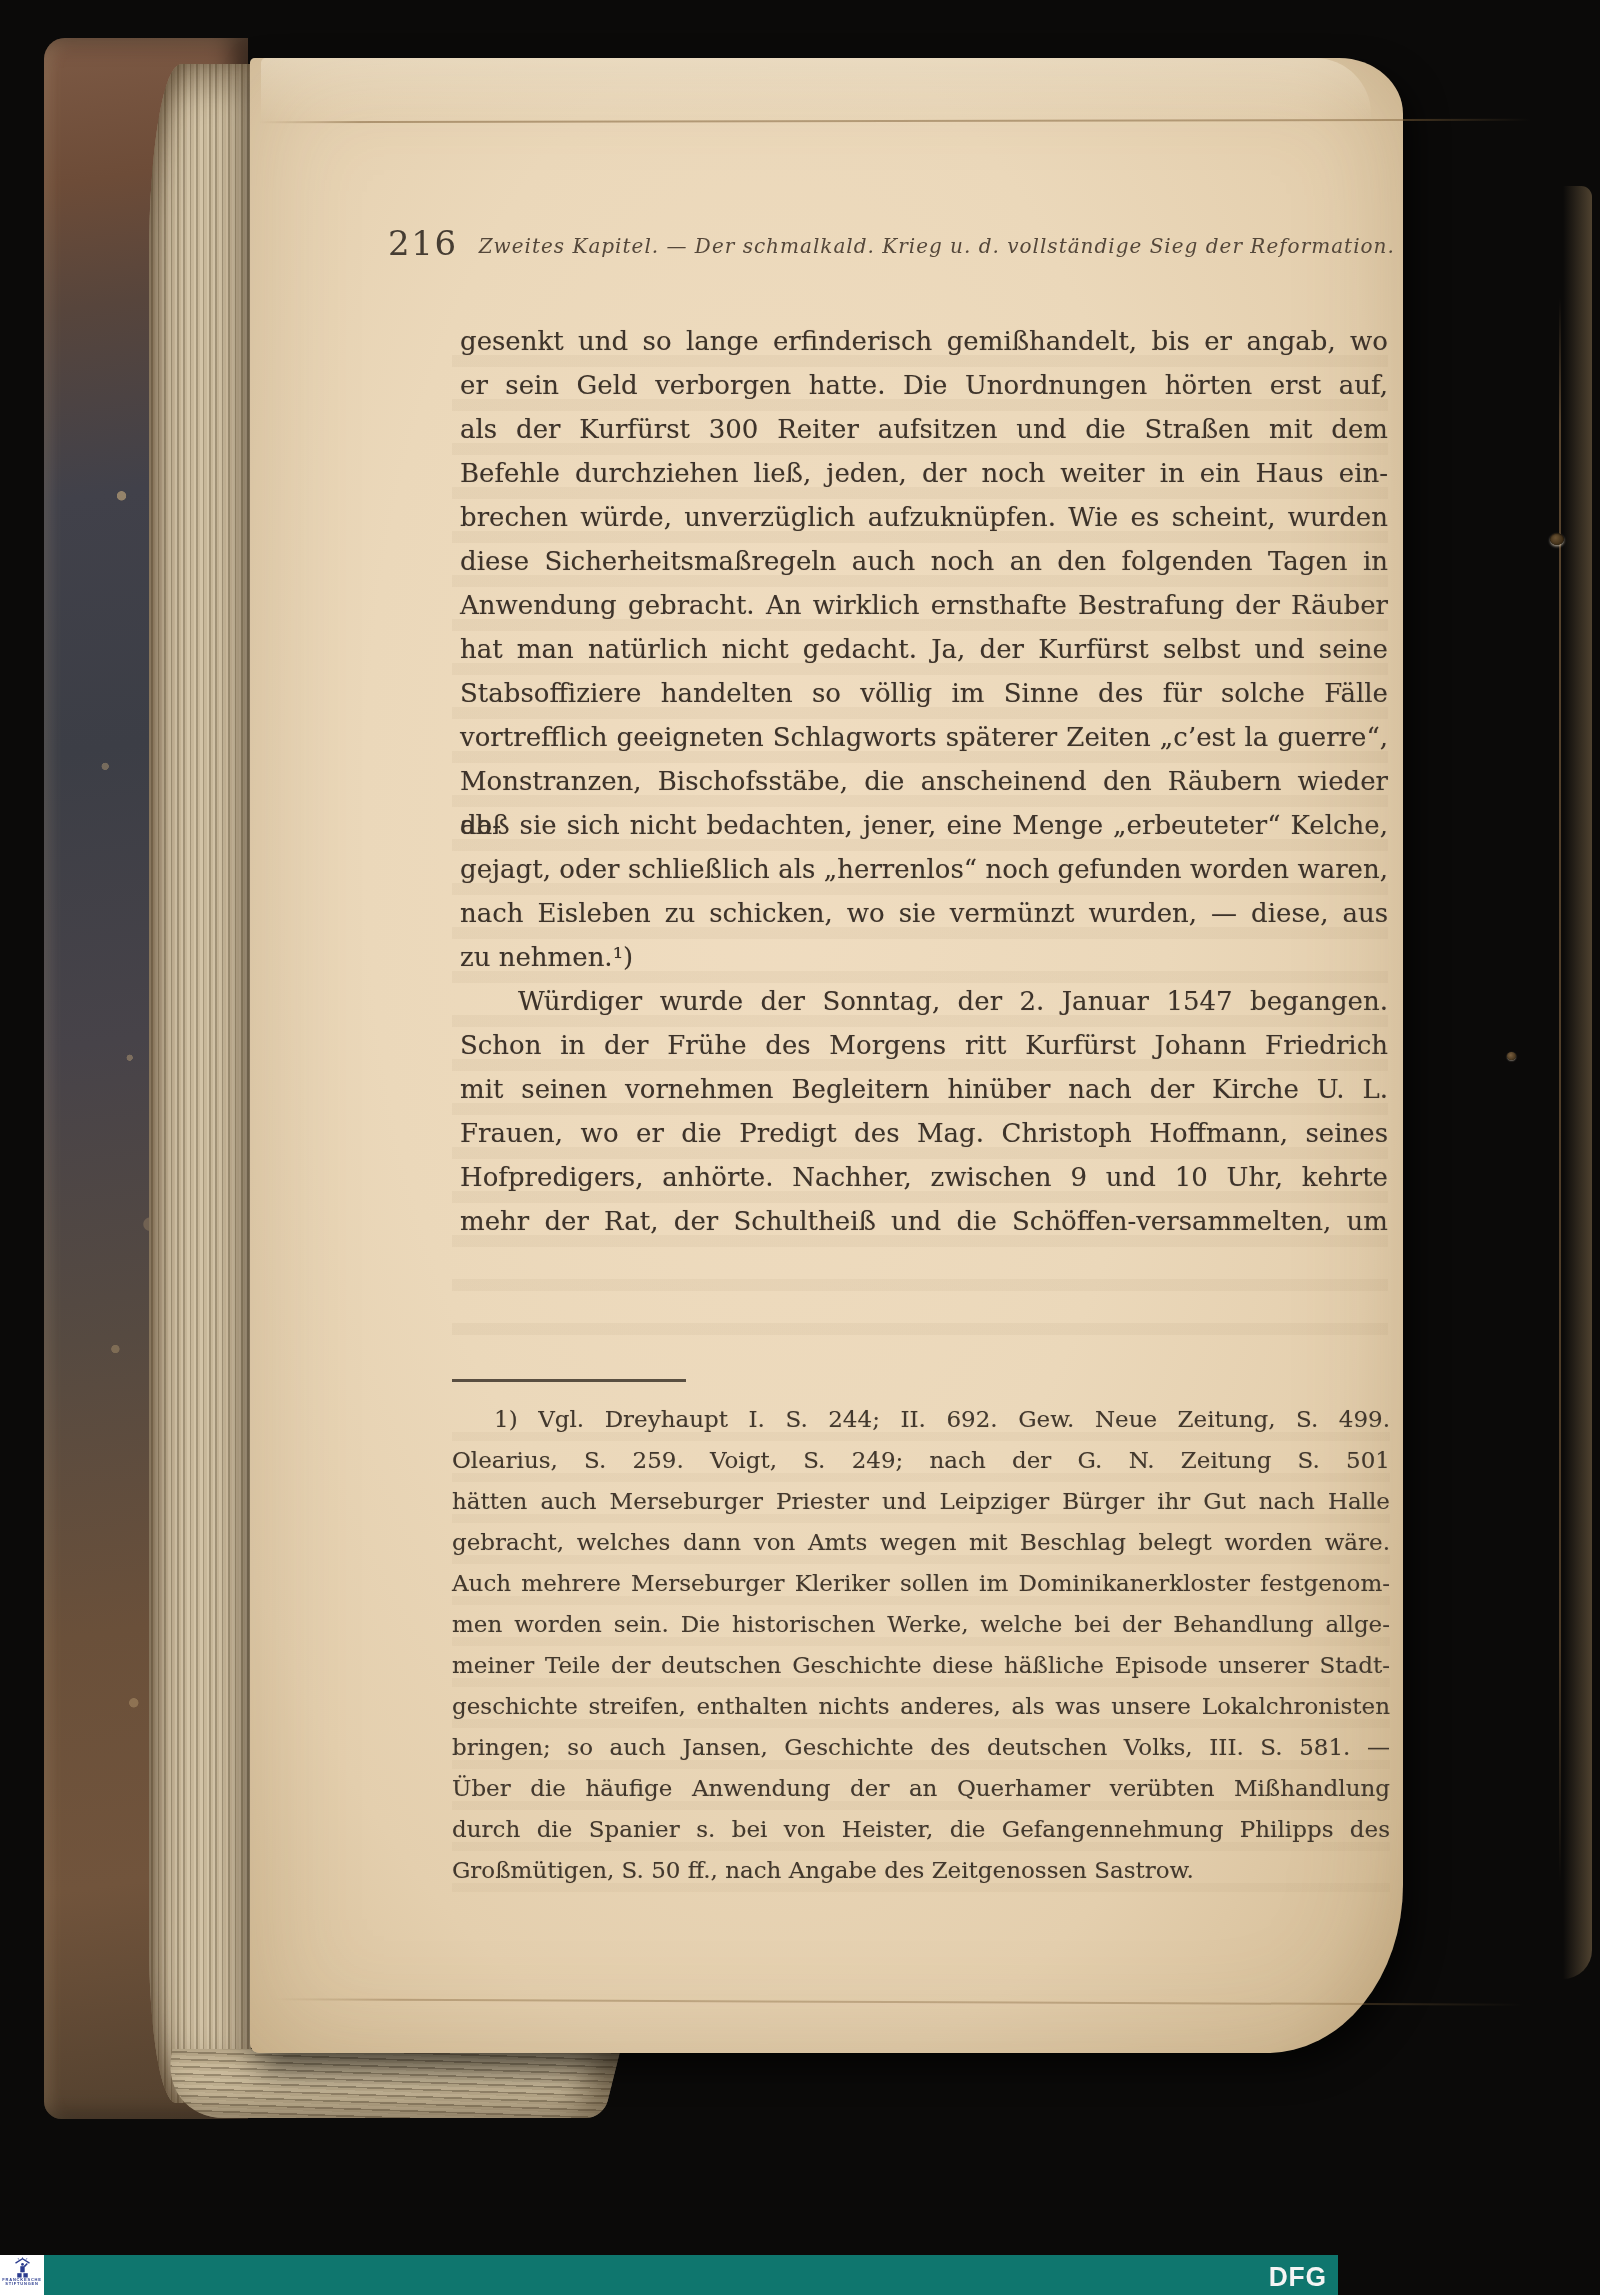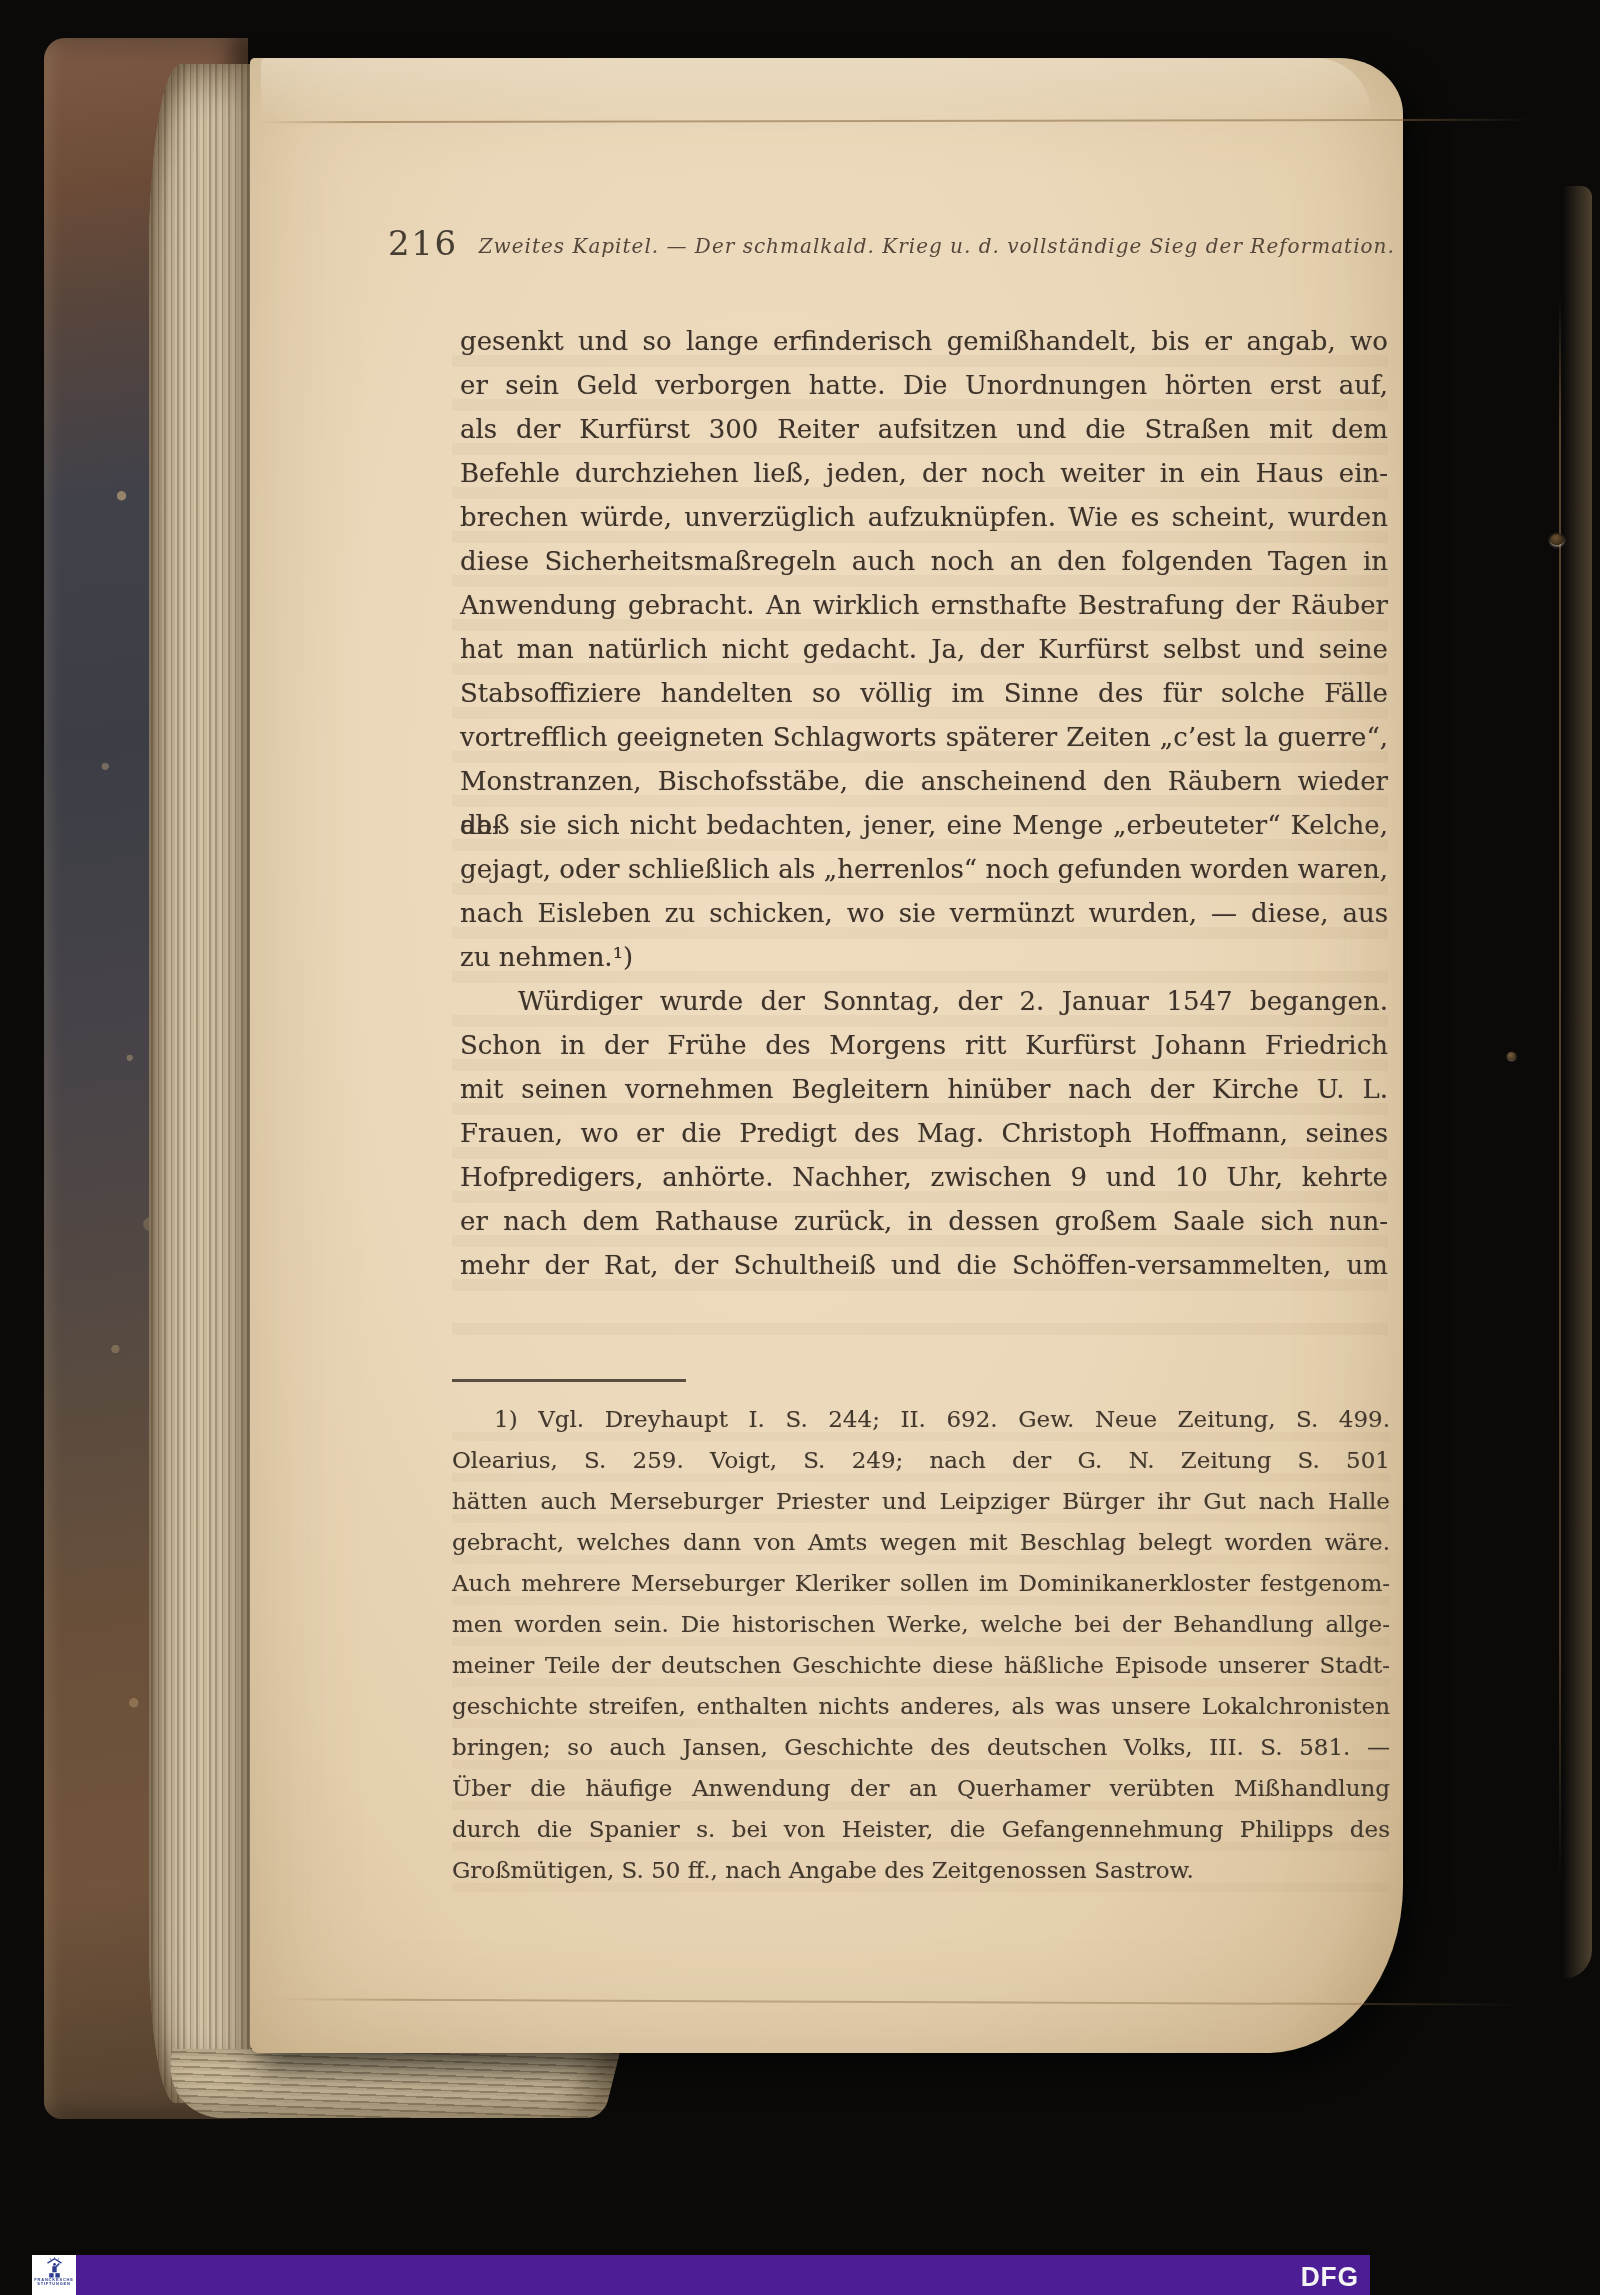--- a/index.html
+++ b/index.html
@@ -138,22 +138,21 @@
   }
   .ghost-lines-foot{
     position:absolute;left:202px;top:1353px;width:938px;height:488px;
     background:repeating-linear-gradient(180deg,
       transparent 0 21px, rgba(140,115,80,.06) 21px 30px, transparent 30px 41px);
     pointer-events:none;
   }
   
   .footer-bar{
     position:absolute;left:0;top:2255px;width:1338px;height:40px;
-    background:#4c1d95;
-    margin-left:32px;
+    background:#0f766e;
   }
   .stamp-box{
     position:absolute;left:0;top:0;width:44px;height:40px;background:#ffffff;
     display:flex;flex-direction:column;align-items:center;justify-content:flex-start;
     padding-top:1.6px;box-sizing:border-box;
   }
   .stamp-logo{width:21px;height:21px;display:block;}
   .stamp-line{
     font-family:"Liberation Sans", sans-serif;font-size:4px;line-height:4.8px;
     letter-spacing:0.8px;color:#2b3c8f;font-weight:bold;white-space:nowrap;
@@ -205,21 +204,20 @@
         <div class="line">Monstranzen, Bischofsstäbe, die anscheinend den Räubern wieder ab-</div>
         <div class="line">daß sie sich nicht bedachten, jener, eine Menge „erbeuteter“ Kelche,</div>
         <div class="line">gejagt, oder schließlich als „herrenlos“ noch gefunden worden waren,</div>
         <div class="line">nach Eisleben zu schicken, wo sie vermünzt wurden, — diese, aus</div>
         <div class="line no-fill">zu nehmen.¹)</div>
         <div class="line indent">Würdiger wurde der Sonntag, der 2. Januar 1547 begangen.</div>
         <div class="line">Schon in der Frühe des Morgens ritt Kurfürst Johann Friedrich</div>
         <div class="line">mit seinen vornehmen Begleitern hinüber nach der Kirche U. L.</div>
         <div class="line">Frauen, wo er die Predigt des Mag. Christoph Hoffmann, seines</div>
         <div class="line">Hofpredigers, anhörte.  Nachher, zwischen 9 und 10 Uhr, kehrte</div>
-        <div class="line">er nach dem Rathause zurück, in dessen großem Saale sich nun-</div>
         <div class="line">mehr der Rat, der Schultheiß und die Schöffen-versammelten, um</div>
       </div>
 
     <div class="footnote-rule"></div>
 
     <div class="footnote-text">
         <div class="line indent">1) Vgl. Dreyhaupt I. S. 244; II. 692.  Gew. Neue Zeitung, S. 499.</div>
         <div class="line">Olearius, S. 259.  Voigt, S. 249; nach der G. N. Zeitung S. 501</div>
         <div class="line">hätten auch Merseburger Priester und Leipziger Bürger ihr Gut nach Halle</div>
         <div class="line">gebracht, welches dann von Amts wegen mit Beschlag belegt worden wäre.</div>

